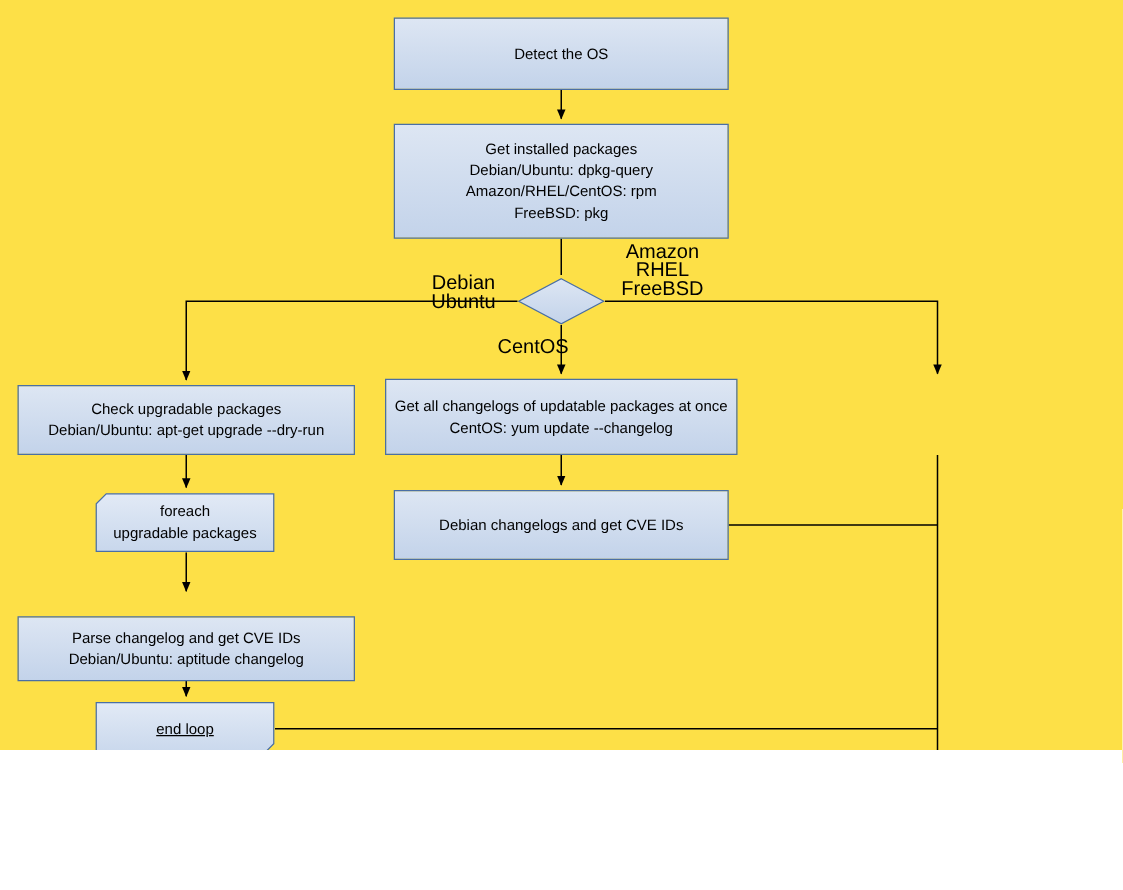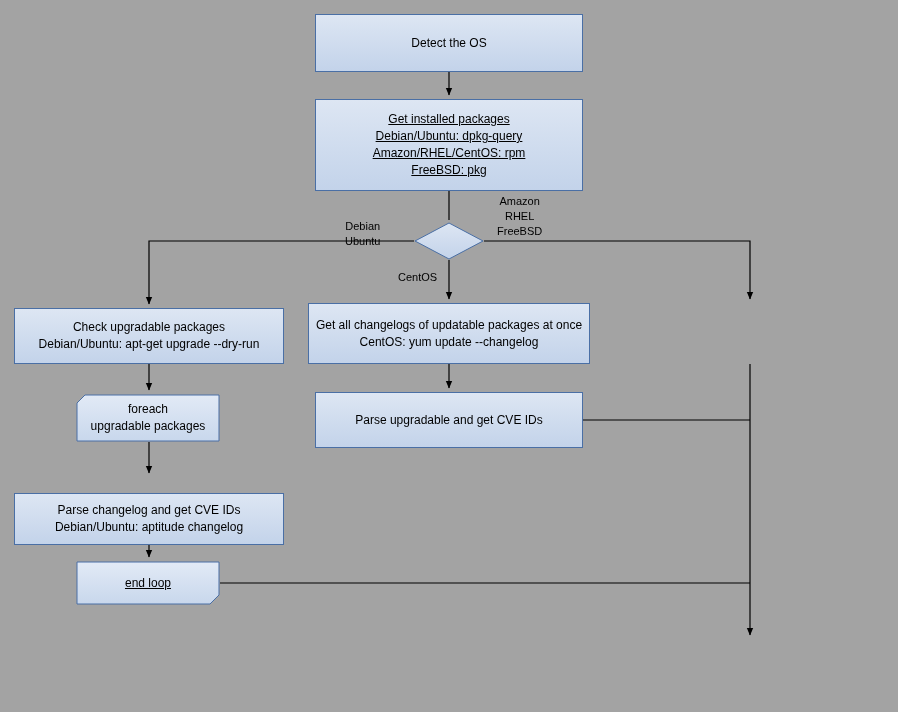--- a/index.html
+++ b/index.html
@@ -6,22 +6,22 @@
     margin: 0;
     padding: 0;
     background: #ffffff;
   }
   body {
     font-family: "Liberation Sans", sans-serif;
   }
   #canvas {
     position: relative;
     width: 898px;
-    height: 712px;
-    background: #a3a3a3;
+    height: 600px;
+    background: #fde047;
     overflow: hidden;
   }
   .node {
     position: absolute;
     box-sizing: border-box;
     display: flex;
     align-items: center;
     justify-content: center;
     text-align: center;
     color: #000000;
@@ -55,21 +55,21 @@
     border: none;
     background: none;
     padding: 0;
   }
   .diamond svg {
     position: absolute;
     inset: 0;
   }
   .edge-label {
     position: absolute;
-    font-size: 11px;
+    font-size: 16px;
     line-height: 15px;
     color: #000000;
     white-space: pre-line;
     text-align: center;
   }
   svg.wires {
     position: absolute;
     left: 0;
     top: 0;
     width: 898px;
@@ -111,21 +111,21 @@
       <line x1="583" y1="420" x2="750" y2="420"></line>
 
       <line x1="220" y1="583" x2="750" y2="583"></line>
 
       <line x1="750" y1="364" x2="750" y2="635" marker-end="url(#arrow)"></line>
     </g>
   </svg>
 
   <div class="node" style="left:315px; top:14px; width:268px; height:58px;">Detect the OS</div>
 
-  <div class="node" style="left:315px; top:99px; width:268px; height:92px;text-decoration:underline;">Get installed packages
+  <div class="node" style="left:315px; top:99px; width:268px; height:92px;">Get installed packages
 Debian/Ubuntu: dpkg-query
 Amazon/RHEL/CentOS: rpm
 FreeBSD: pkg</div>
 
   <div class="diamond" style="left:414px; top:222px; width:70px; height:38px;">
     <svg width="70" height="38" viewBox="0 0 70 38">
       <defs>
         <linearGradient id="dgrad" x1="0" y1="0" x2="0" y2="1">
           <stop offset="0%" stop-color="#dde6f3"></stop>
           <stop offset="100%" stop-color="#c3d3ea"></stop>
@@ -149,21 +149,21 @@
           <stop offset="0%" stop-color="#e2eaf6"></stop>
           <stop offset="100%" stop-color="#c8d7ec"></stop>
         </linearGradient>
       </defs>
       <path d="M9,1 L143,1 L143,47 L1,47 L1,9 Z" fill="url(#lgrad1)" stroke="#4a6fa5" stroke-width="1"></path>
     </svg>
     <div class="loop-text">foreach
 upgradable  packages</div>
   </div>
 
-  <div class="node" style="left:315px; top:392px; width:268px; height:56px;">Parse upgradable and get CVE IDs</div>
+  <div class="node" style="left:315px; top:392px; width:268px; height:56px;">Debian changelogs and get CVE IDs</div>
 
   <div class="node" style="left:14px; top:493px; width:270px; height:52px;">Parse changelog and get  CVE IDs
 Debian/Ubuntu: aptitude changelog</div>
 
   <div class="node loop" style="left:76px; top:561px; width:144px; height:44px;text-decoration:underline;">
     <svg class="loop-shape" width="144" height="44" viewBox="0 0 144 44">
       <defs>
         <linearGradient id="lgrad2" x1="0" y1="0" x2="0" y2="1">
           <stop offset="0%" stop-color="#e2eaf6"></stop>
           <stop offset="100%" stop-color="#c8d7ec"></stop>

